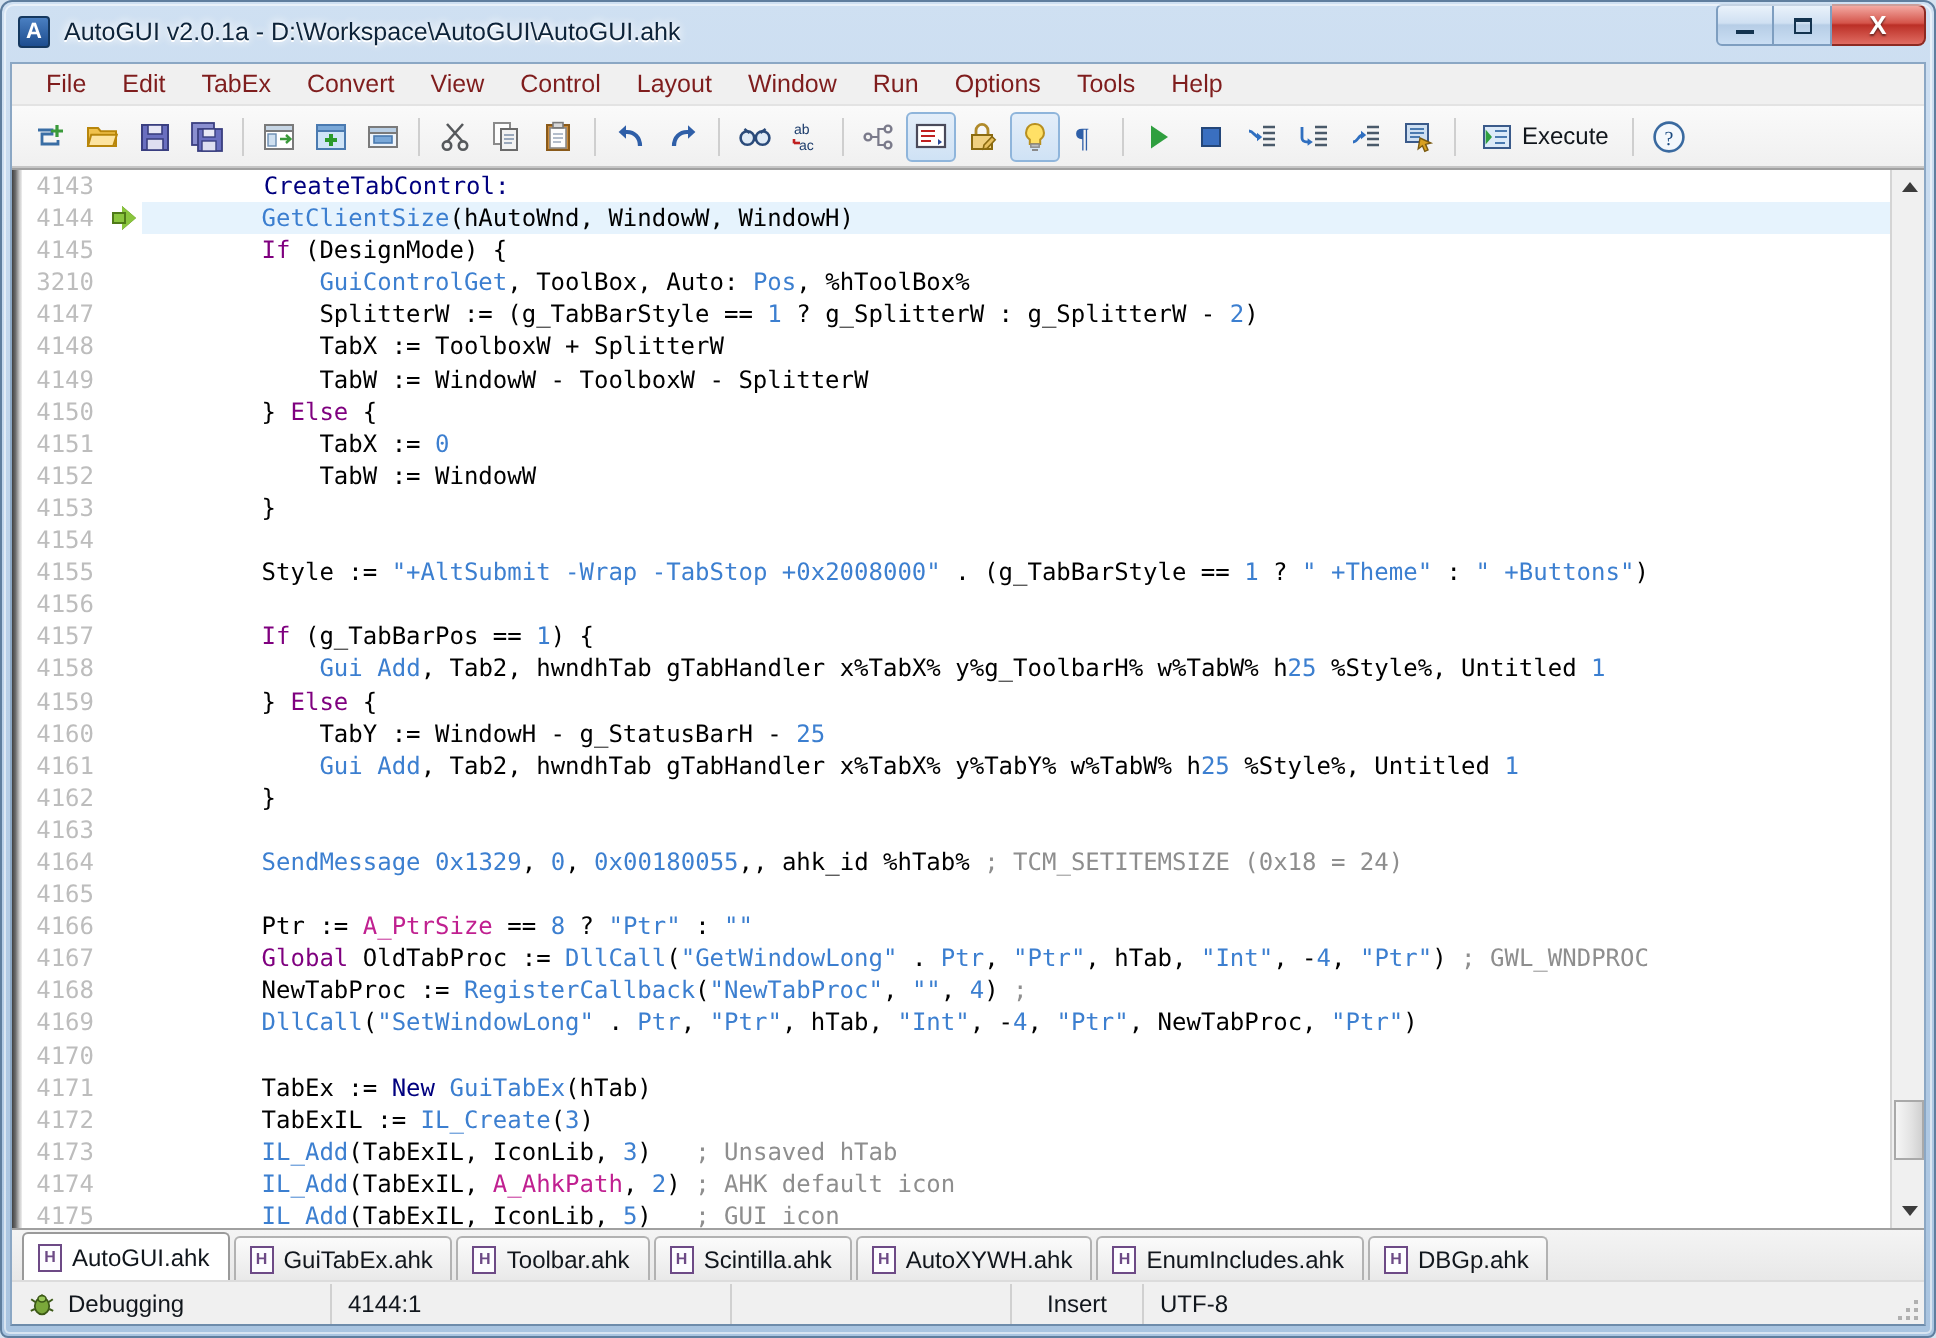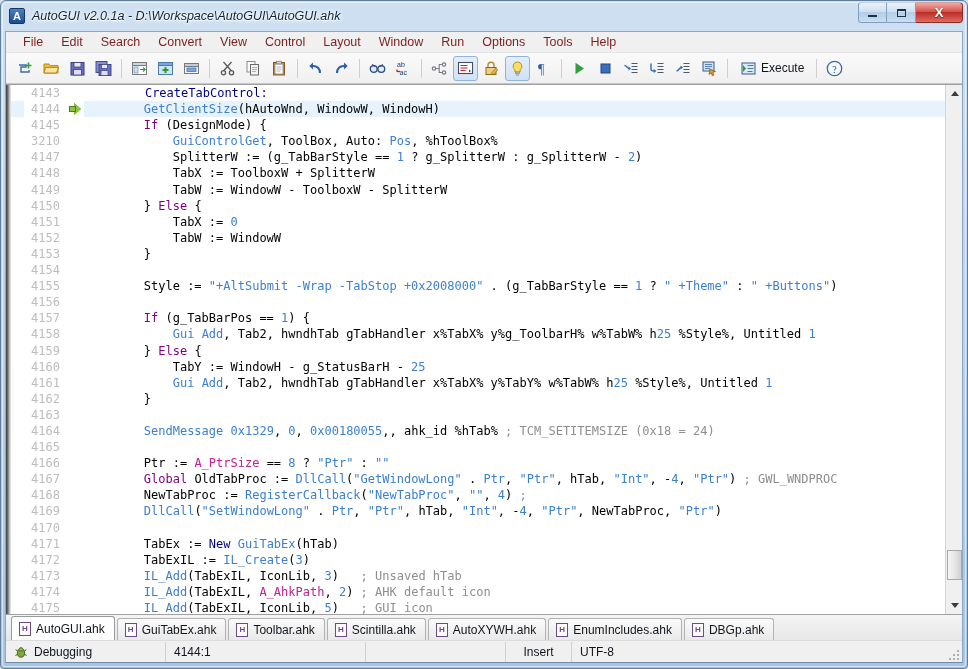--- a/index.html
+++ b/index.html
@@ -42,21 +42,20 @@
     color: #fff; font-size: 11px; font-weight: bold;
     display: flex; align-items: center; justify-content: center;
     line-height: 1;
   }
   #title-text {
     margin-left: 7px;
     font-size: 12.5px;
     color: #0d2339;
     text-shadow: 0 0 4px #fff, 0 0 6px #fff, 0 1px 0 #fff;
     white-space: nowrap;
-    font-style: italic;
   }
   #win-buttons {
     position: absolute; right: 4px; top: 1px;
     display: flex; gap: 0;
   }
   .winbtn {
     width: 29px; height: 21px;
     border: 1px solid #7e9ec0;
     border-left-width: 0;
     background: linear-gradient(180deg,#eaf2fb 0%,#cfe0f2 45%,#b6cde6 50%,#cadef3 100%);
@@ -141,21 +140,20 @@
     overflow: hidden;
     font-family: "DejaVu Sans Mono", "Liberation Mono", monospace;
     font-size: 12px;
     line-height: 16.1px;
   }
   .code-line {
     display: flex;
     height: 16.1px;
     white-space: pre;
     align-items: center;
-    padding-left: 13px;
   }
   .code-line.current { background: #e6f3fd; }
   .ln {
     flex: 0 0 42px;
     text-align: right;
     padding-right: 6px;
     color: #bdbdbd;
     background: #ffffff;
     font-family: "DejaVu Sans Mono", "Liberation Mono", monospace;
     font-size: 12px;
@@ -323,21 +321,21 @@
         <span class="gl-close">X</span>
       </div>
     </div>
   </div>
 
   <div id="client">
 
     <div id="menubar">
       <div class="menu-item">File</div>
       <div class="menu-item">Edit</div>
-      <div class="menu-item">Search</div>
+      <div class="menu-item">TabEx</div>
       <div class="menu-item">Convert</div>
       <div class="menu-item">View</div>
       <div class="menu-item">Control</div>
       <div class="menu-item">Layout</div>
       <div class="menu-item">Window</div>
       <div class="menu-item">Run</div>
       <div class="menu-item">Options</div>
       <div class="menu-item">Tools</div>
       <div class="menu-item">Help</div>
     </div>

